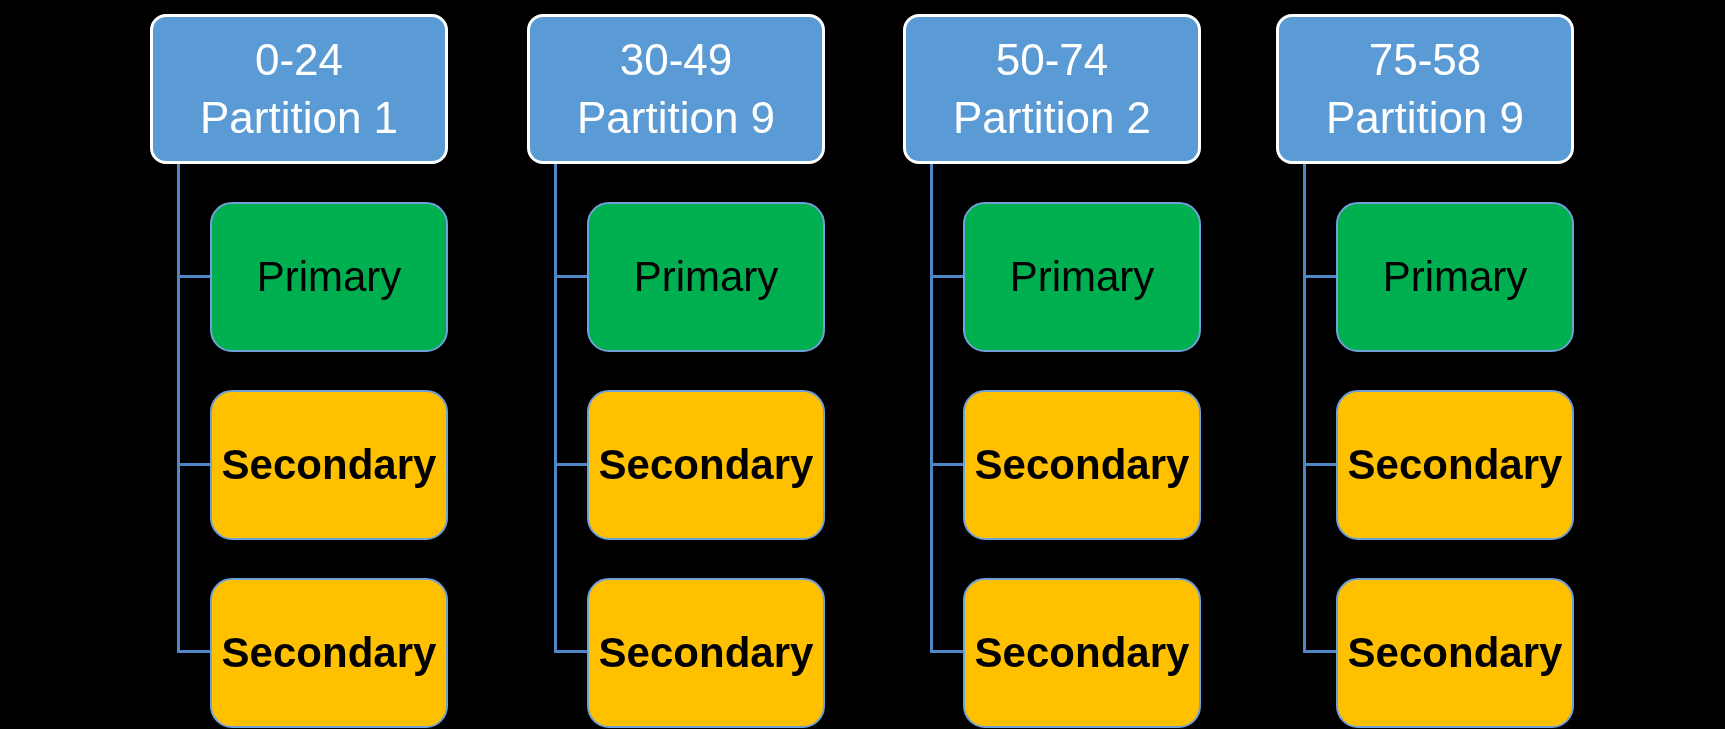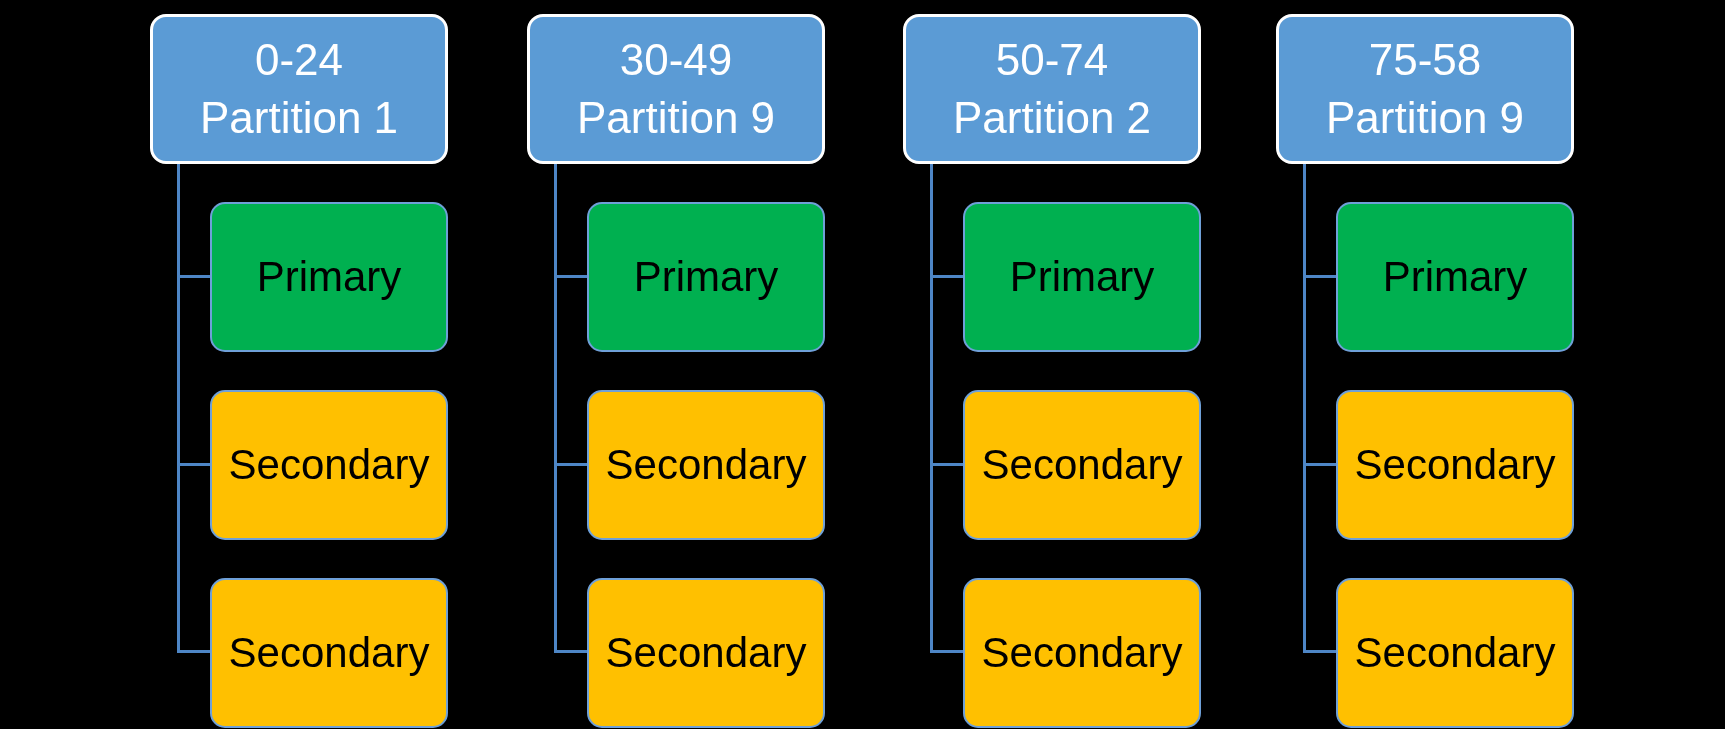--- a/index.html
+++ b/index.html
@@ -36,31 +36,31 @@
     position:absolute;left:29px;width:31px;height:3px;
     background:var(--connector,#4E86C6);
   }
   .hline.b1{top:275px;}
   .hline.b2{top:463px;}
   .hline.b3{top:650px;}
 
   .node{
     position:absolute;left:60px;width:238px;height:150px;
     border:2px solid var(--child-border,#6FA0D8);
-    border-radius:15px;
+    border-radius:22px;
     box-sizing:border-box;
     display:flex;justify-content:center;align-items:center;
     color:var(--child-text,#000);
     font-size:42px;
   }
   .node.r1{top:202px;}
   .node.r2{top:390px;}
   .node.r3{top:578px;}
   .node.primary{background:var(--primary-fill,#00B050);}
-  .node.secondary{background:var(--secondary-fill,#FFC000);}
+  .node.secondary{background:var(--secondary-fill,#FFC000);font-weight:bold;}
 </style>
 </head>
 <body>
 
 <div class="diagram">
 
   <div class="col c0">
     <div class="hdr">
       <div>0-24</div>
       <div>Partition 1</div>

